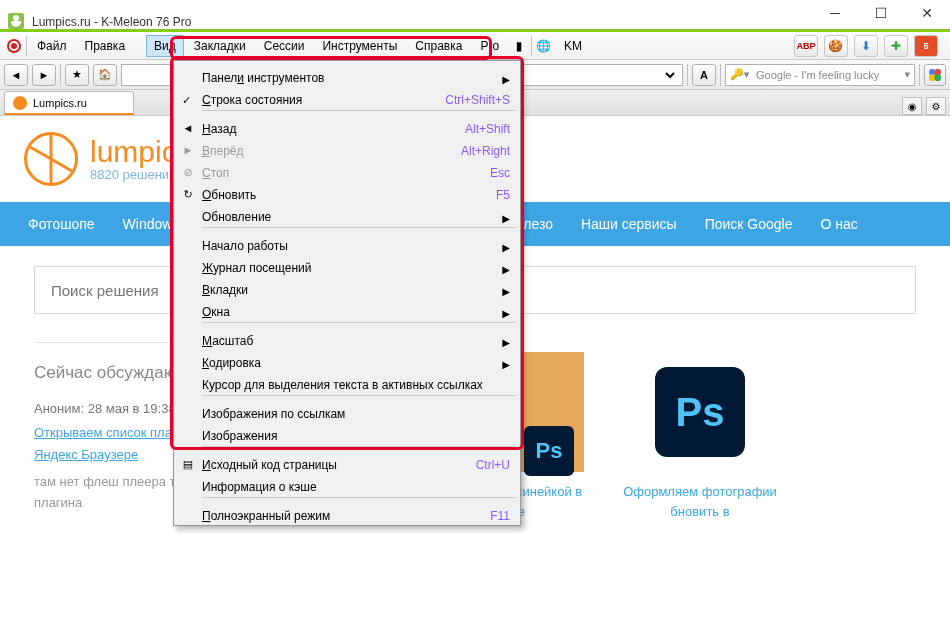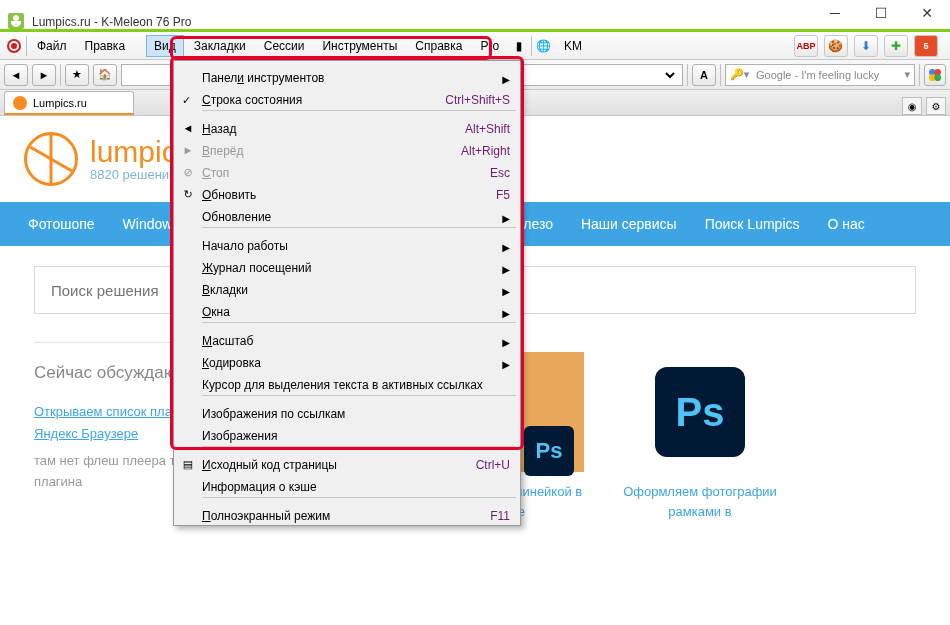--- a/index.html
+++ b/index.html
@@ -70,21 +70,21 @@
 .ps-badge { width: 90px; height: 90px; background: #001a35; border-radius: 12px; display: flex; align-items: center; justify-content: center; color: #4fc3f7; font-size: 40px; font-weight: 700; }
 .ps-small { width: 50px; height: 50px; position: absolute; bottom: -4px; right: 10px; background: #001a35; border-radius: 6px; display: flex; align-items: center; justify-content: center; color: #4fc3f7; font-size: 22px; font-weight: 700; }
 .card-link { color: #3da5e4; font-size: 13px; display: block; margin-top: 10px; line-height: 1.5; }
 
 
 .dropdown { position: absolute; top: 60px; left: 173px; width: 348px; background: #f0f0f0; border: 1px solid #999; box-shadow: 3px 3px 6px rgba(0,0,0,0.3); z-index: 100; padding: 2px; }
 .annotation { position: absolute; top: 56px; left: 170px; width: 354px; height: 394px; border: 3px solid #e4002b; border-radius: 6px; z-index: 101; pointer-events: none; }
 .annotation-top { position: absolute; top: 36px; left: 170px; width: 322px; height: 24px; border: 3px solid #e4002b; border-radius: 6px; z-index: 101; pointer-events: none; }
 .dd-item { display: flex; align-items: flex-end; height: 22px; padding: 0 8px 0 26px; font-size: 12px; position: relative; cursor: pointer; }
 .dd-item.disabled { color: #999; }
-.dd-item .shortcut { margin-left: auto; color: #701a75; }
+.dd-item .shortcut { margin-left: auto; color: #8b5cf6; }
 .dd-item .arrow { margin-left: auto; font-size: 10px; }
 .dd-item .icon { position: absolute; left: 4px; width: 16px; height: 16px; display: flex; align-items: center; justify-content: center; font-size: 11px; }
 .dd-item .chk { position: absolute; left: 6px; font-size: 11px; }
 .dd-sep { height: 1px; background: #c8c8c8; margin: 3px 2px 3px 26px; }
 .dd-item u { text-decoration: underline; }
 
 .record-icon { width: 14px; height: 14px; border: 2px solid #c22; border-radius: 50%; display: flex; align-items: center; justify-content: center; margin: 0 auto; }
 .record-icon::after { content: ""; width: 6px; height: 6px; background: #c22; border-radius: 50%; }
 </style>
 </head>
@@ -174,44 +174,45 @@
     </div>
   </div>
   <div class="main-nav">
     <a>Фотошопе</a>
     <a>Windows</a>
     <a style="visibility:hidden">Интернет</a>
     <a style="visibility:hidden">Общение</a>
     <a style="visibility:hidden">Безопасность</a>
     <a>Железо</a>
     <a>Наши сервисы</a>
-    <a>Поиск Lumpics</a>
+    <a>Поиск Google</a>
     <a>О нас</a>
   </div>
   <div class="search-section">
     <input class="search-input" placeholder="Поиск решения" style="">
   </div>
   <div class="content">
     <div class="left-col">
       <h3>Сейчас обсуждают</h3>
+      <div class="meta">Аноним: 28 мая в 19:38</div>
       <a>Открываем список плагинов в Яндекс Браузере</a>
       <div class="desc">там нет флеш плеера там 4 плагина</div>
     </div>
     <div class="cards">
       <div class="card">
         <div class="thumb ruler">
           <div class="ps-small">Ps</div>
         </div>
         <a class="card-link">Как пользоваться линейкой в Фотошопе</a>
       </div>
       <div class="card">
         <div class="thumb ps">
           <div class="ps-badge">Ps</div>
         </div>
-        <a class="card-link">Оформляем фотографии рамками в</a>
+        <a class="card-link">Оформляем фотографии бновить в</a>
       </div>
     </div>
   </div>
 </div>
 
 <div class="dropdown" id="dropdown">
     <div class="dd-item">
       <span>Панел<u>и</u> инструментов</span>
       <span class="arrow">▶</span>
     </div>

